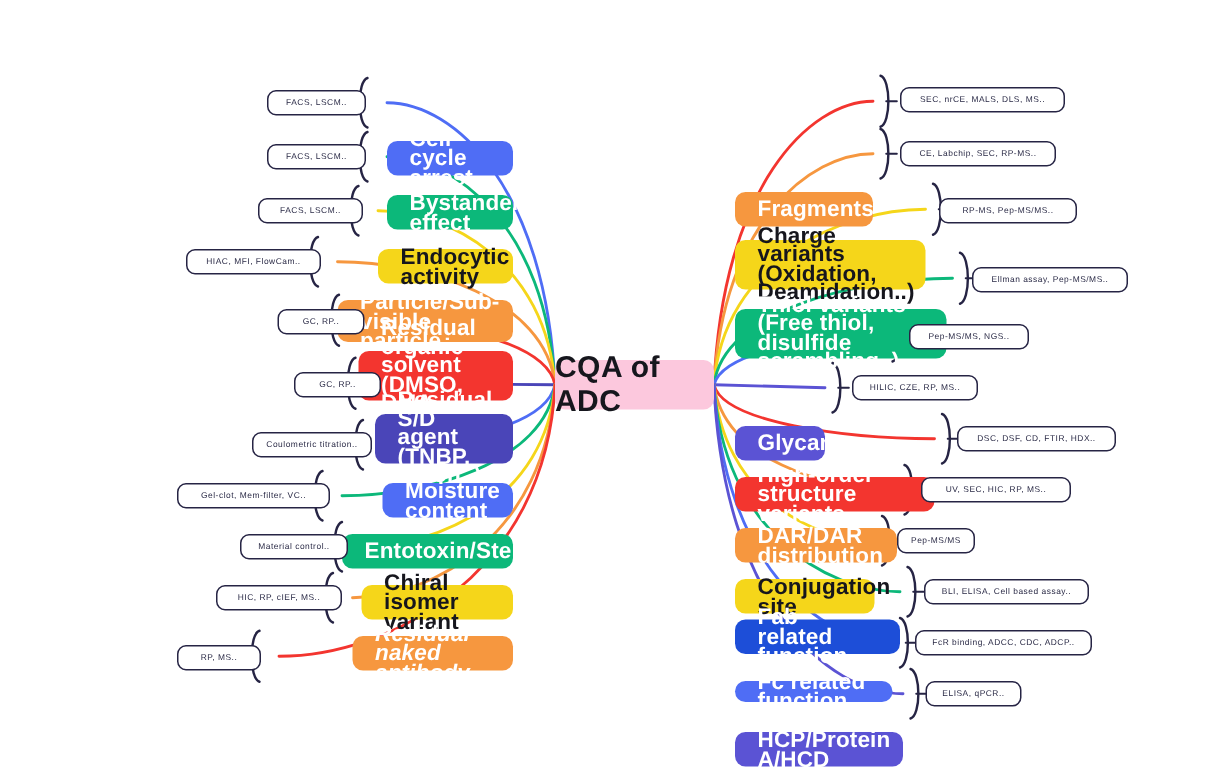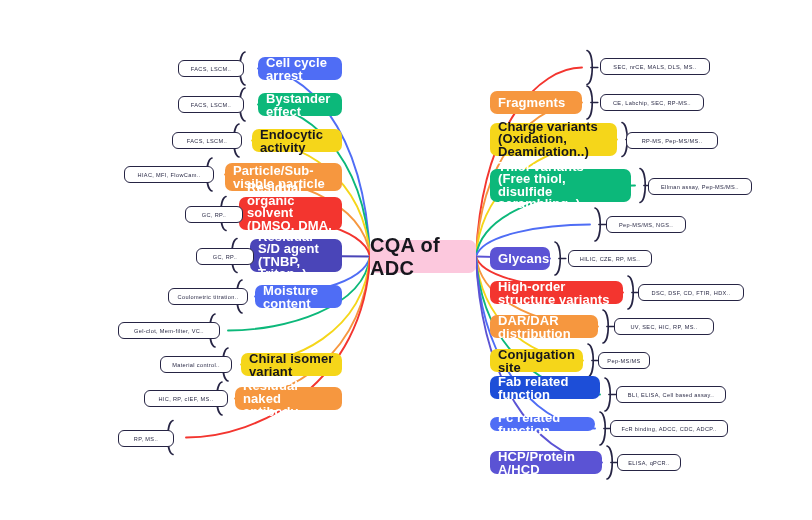--- a/index.html
+++ b/index.html
@@ -13,28 +13,29 @@
   #canvas{position:absolute;left:0;top:0;width:812px;height:520px;}
   svg.links{position:absolute;left:0;top:0;width:812px;height:520px;pointer-events:none;}
 
   
   .node{
     position:absolute;
     box-sizing:border-box;
     border-radius:7px;
     color:#ffffff;
     font-weight:bold;
-    font-size:13px;
+    font-size:15px;
     line-height:13px;
     display:flex;
     align-items:center;
-    padding:0 8px;
+    padding:0 15px;
     letter-spacing:.1px;
     white-space:pre-line;
     z-index:5;
+    margin-top:37px;
   }
   .node.two{line-height:12.5px;}
 
   
   .central{
     position:absolute;
     background:#fcc8dd;
     border-radius:7px;
     color:#16161d;
     font-size:20px;
@@ -149,24 +150,25 @@
     <div class="node" style="left: 225px; top: 163px; width: 117px; height: 28px; background: rgb(246, 151, 63);">Particle/Sub-visible particle</div>
     <div class="pill" style="left: 124px; top: 166px; width: 90px; height: 17px;">HIAC,  MFI,  FlowCam..</div>
     <div class="node two" style="left: 239px; top: 197px; width: 103px; height: 33px; background: rgb(243, 53, 47);">Residual organic solvent
 (DMSO, DMA, PG..)</div>
     <div class="pill" style="left: 185px; top: 206px; width: 58px; height: 17px;">GC,  RP..</div>
     <div class="node two" style="left: 250px; top: 239px; width: 92px; height: 33px; background: rgb(74, 69, 184);">Residual S/D agent
 (TNBP, Triton..)</div>
     <div class="pill" style="left: 196px; top: 248px; width: 58px; height: 17px;">GC,  RP..</div>
     <div class="node" style="left: 255px; top: 285px; width: 87px; height: 23px; background: rgb(79, 109, 245);">Moisture content</div>
     <div class="pill" style="left: 168px; top: 288px; width: 80px; height: 17px;">Coulometric titration..</div>
+    <div class="node" style="left: 228px; top: 319px; width: 114px; height: 23px; background: rgb(12, 184, 122);">Entotoxin/Sterility/Virus..</div>
     <div class="pill" style="left: 118px; top: 322px; width: 102px; height: 17px;">Gel-clot,  Mem-filter,  VC..</div>
     <div class="node" style="left: 241px; top: 353px; width: 101px; height: 23px; background: rgb(245, 214, 26); color: rgb(22, 22, 29);">Chiral isomer variant</div>
     <div class="pill" style="left: 160px; top: 356px; width: 72px; height: 17px;">Material control..</div>
-    <div class="node" style="left: 235px; top: 387px; width: 107px; height: 23px; background: rgb(246, 151, 63);">Residual naked antibody</div>
+    <div class="node" style="left: 235px; top: 387px; width: 107px; height: 23px; background: rgb(246, 151, 63); font-style: italic;">Residual naked antibody</div>
     <div class="pill" style="left: 144px; top: 390px; width: 84px; height: 17px;">HIC,  RP,  cIEF,  MS..</div>
     <div class="pill" style="left: 118px; top: 430px; width: 56px; height: 17px;">RP,  MS..</div>
     <div class="pill" style="left: 600px; top: 58px; width: 110px; height: 17px;">SEC,  nrCE,  MALS,  DLS,  MS..</div>
     <div class="node" style="left: 490px; top: 91px; width: 92px; height: 23px; background: rgb(246, 151, 63);">Fragments</div>
     <div class="pill" style="left: 600px; top: 94px; width: 104px; height: 17px;">CE,  Labchip,  SEC,  RP-MS..</div>
     <div class="node two" style="left: 490px; top: 123px; width: 127px; height: 33px; background: rgb(245, 214, 26); color: rgb(22, 22, 29);">Charge variants
 (Oxidation,  Deamidation..)</div>
     <div class="pill" style="left: 626px; top: 132px; width: 92px; height: 17px;">RP-MS,  Pep-MS/MS..</div>
     <div class="node two" style="left: 490px; top: 169px; width: 141px; height: 33px; background: rgb(12, 184, 122);">Thiol variants
 (Free thiol, disulfide scrambling..)</div>

